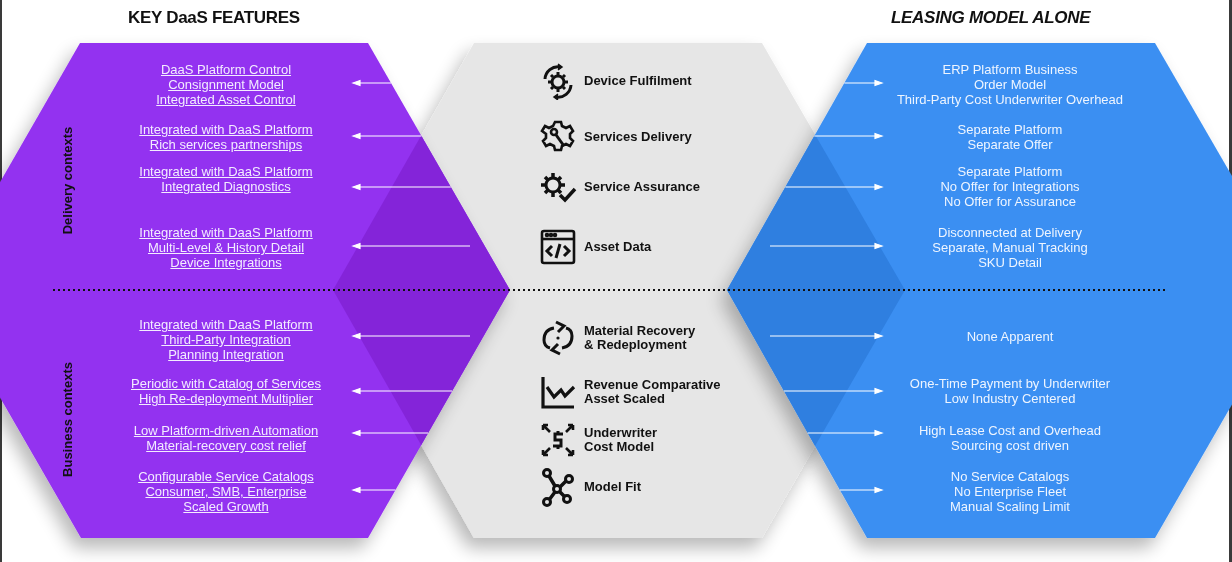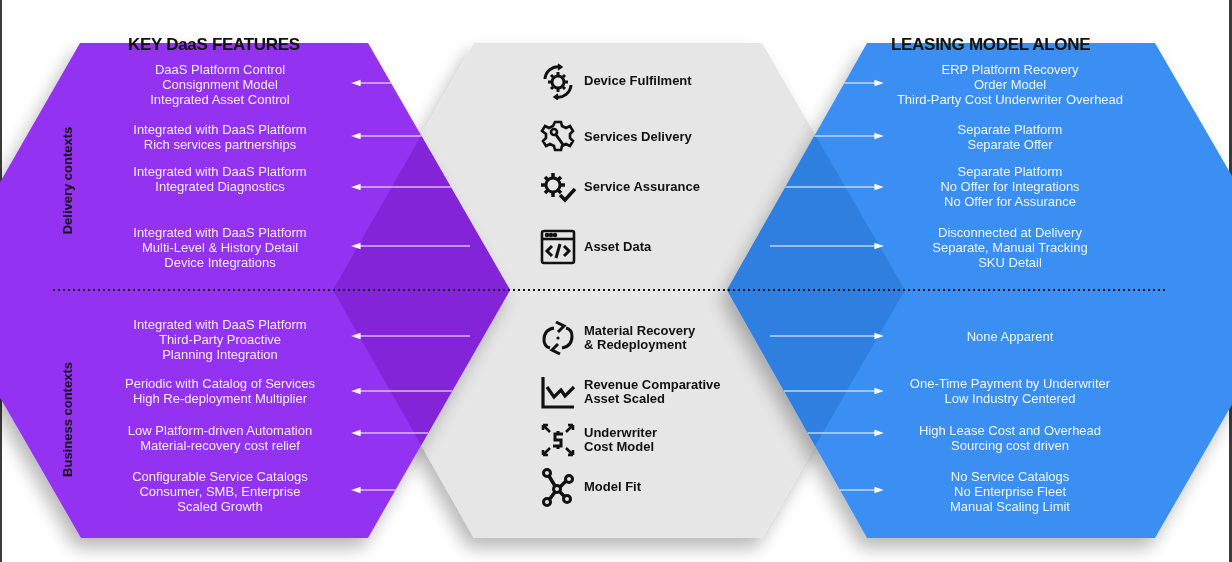--- a/index.html
+++ b/index.html
@@ -6,36 +6,36 @@
     body {
       width: 1232px; height: 562px; position: relative; overflow: hidden;
       background: #ffffff;
       font-family: "Liberation Sans", "DejaVu Sans", sans-serif;
     }
     .frame-left { position: absolute; left: 0; top: 0; width: 2px; height: 562px; background: #3a3a3a; }
     .frame-right { position: absolute; right: 0; top: 0; width: 3px; height: 562px; background: #3a3a3a; }
     svg.bg { position: absolute; left: 0; top: 0; }
     .heading {
       position: absolute; top: 8px; font-weight: bold; font-size: 17px; color: #111;
-      letter-spacing: -0.3px; white-space: nowrap; margin-top: 27px;
+      letter-spacing: -0.3px; white-space: nowrap;
     }
     .heading.left { left: 128px; }
-    .heading.right { left: 891px; }
+    .heading.right { left: 891px; font-style: italic; }
     .ctx-label {
       position: absolute; font-weight: bold; font-size: 13px; color: #111;
       transform: rotate(-90deg); transform-origin: center center; white-space: nowrap;
     }
     .ctx-delivery { left: 12px; top: 173px; width: 110px; text-align: center; }
     .ctx-business { left: 12px; top: 412px; width: 120px; text-align: center; margin-left: -5px; }
     .txt-block {
       position: absolute; color: #f3ecff; font-size: 13px; line-height: 15px; text-align: center;
       white-space: nowrap;
     }
     .txt-block div { display: block; }
-    .left-block { left: 80px; width: 280px; }
+    .left-block { left: 86px; width: 280px; text-decoration: underline; }
     .right-block { left: 860px; width: 300px; color: #eef5ff; }
     .center-item {
       position: absolute; left: 538px; display: flex; align-items: center; gap: 6px;
       color: #111; font-weight: bold; font-size: 13px; line-height: 14px;
     }
     .center-item .ico { width: 40px; height: 40px; display: flex; align-items: center; justify-content: center; }
     .center-item .lbl { white-space: nowrap; }
   </style>
 </head>
 <body>
@@ -131,39 +131,39 @@
   <div>Integrated with DaaS Platform</div>
   <div>Integrated Diagnostics</div>
 </div>
 <div class="txt-block left-block" style="top:225px">
   <div>Integrated with DaaS Platform</div>
   <div>Multi-Level &amp; History Detail</div>
   <div>Device Integrations</div>
 </div>
 <div class="txt-block left-block" style="top:317px">
   <div>Integrated with DaaS Platform</div>
-  <div>Third-Party Proactive</div>
+  <div>Third-Party Integration</div>
   <div>Planning Integration</div>
 </div>
 <div class="txt-block left-block" style="top:376px">
   <div>Periodic with Catalog of Services</div>
   <div>High Re-deployment Multiplier</div>
 </div>
 <div class="txt-block left-block" style="top:423px">
   <div>Low Platform-driven Automation</div>
   <div>Material-recovery cost relief</div>
 </div>
 <div class="txt-block left-block" style="top:469px">
   <div>Configurable Service Catalogs</div>
   <div>Consumer, SMB, Enterprise</div>
   <div>Scaled Growth</div>
 </div>
 
 <div class="txt-block right-block" style="top:62px">
-  <div>ERP Platform Recovery</div>
+  <div>ERP Platform Business</div>
   <div>Order Model</div>
   <div>Third-Party Cost Underwriter Overhead</div>
 </div>
 <div class="txt-block right-block" style="top:122px">
   <div>Separate Platform</div>
   <div>Separate Offer</div>
 </div>
 <div class="txt-block right-block" style="top:164px">
   <div>Separate Platform</div>
   <div>No Offer for Integrations</div>

